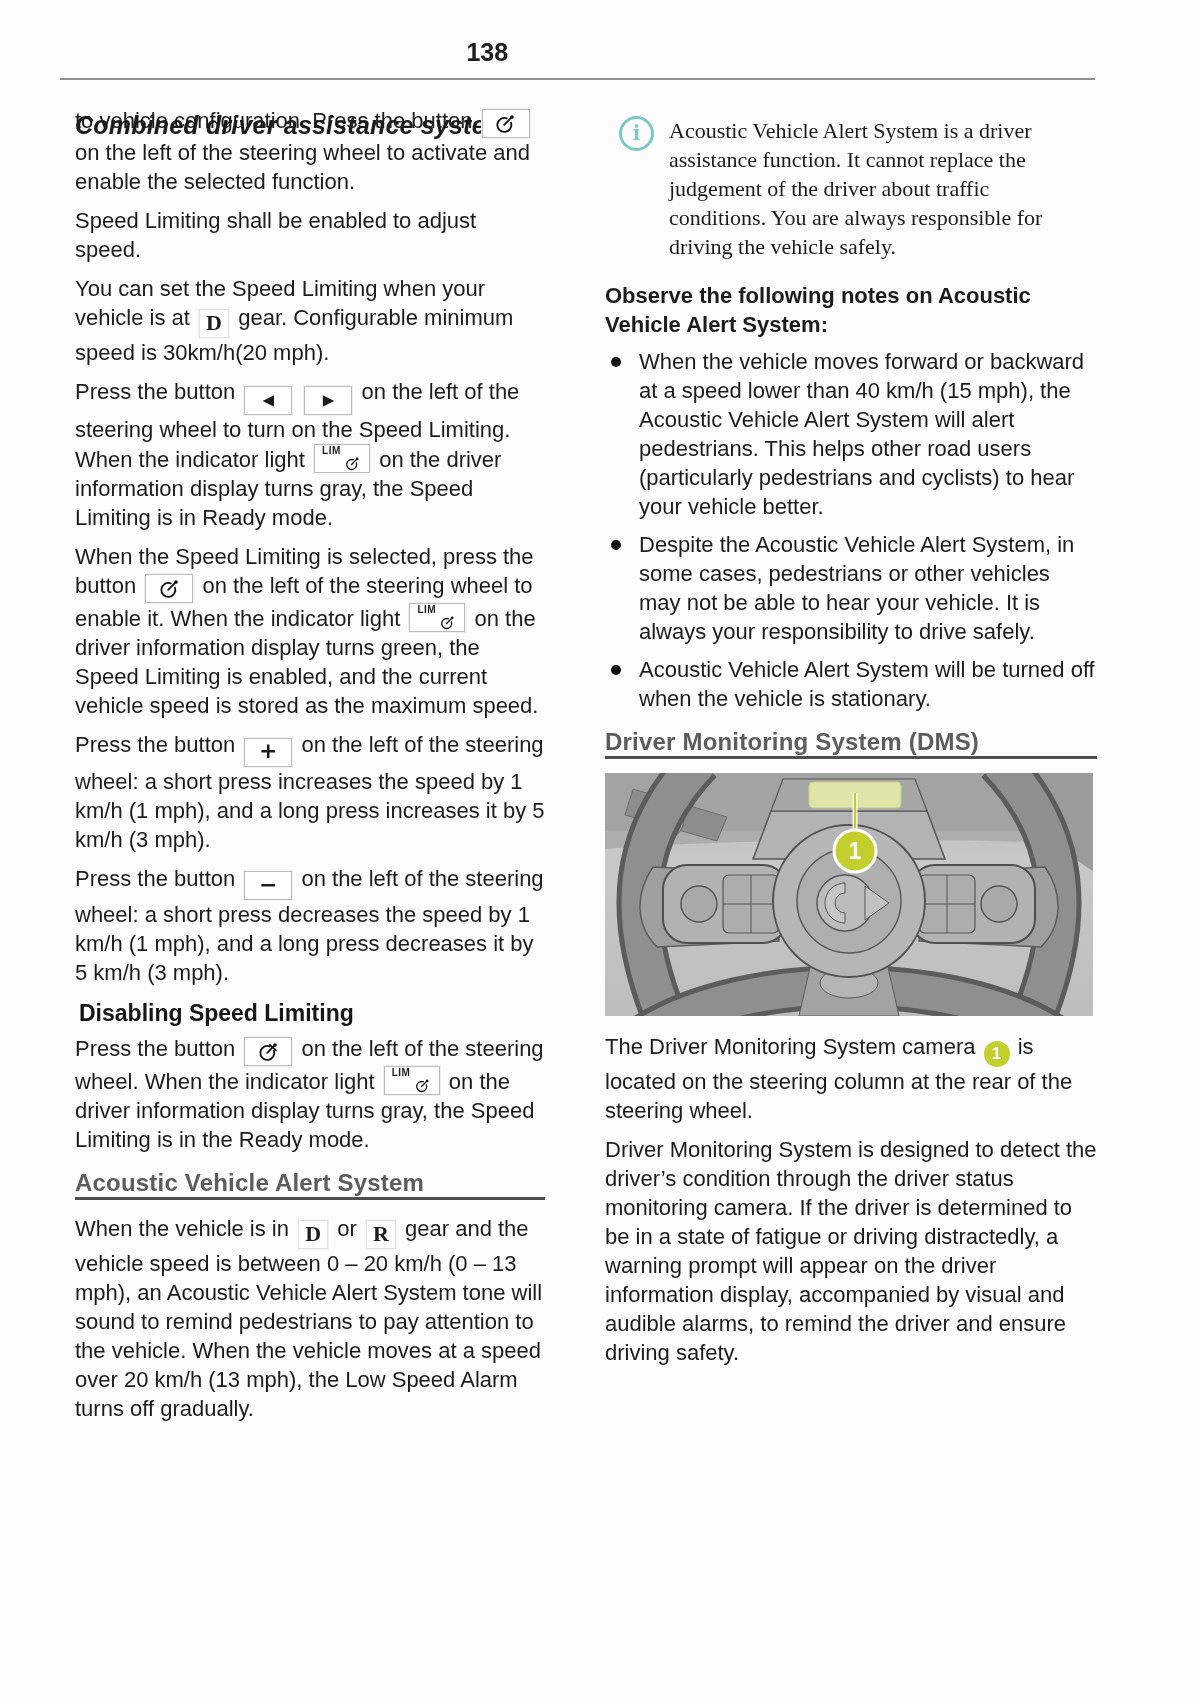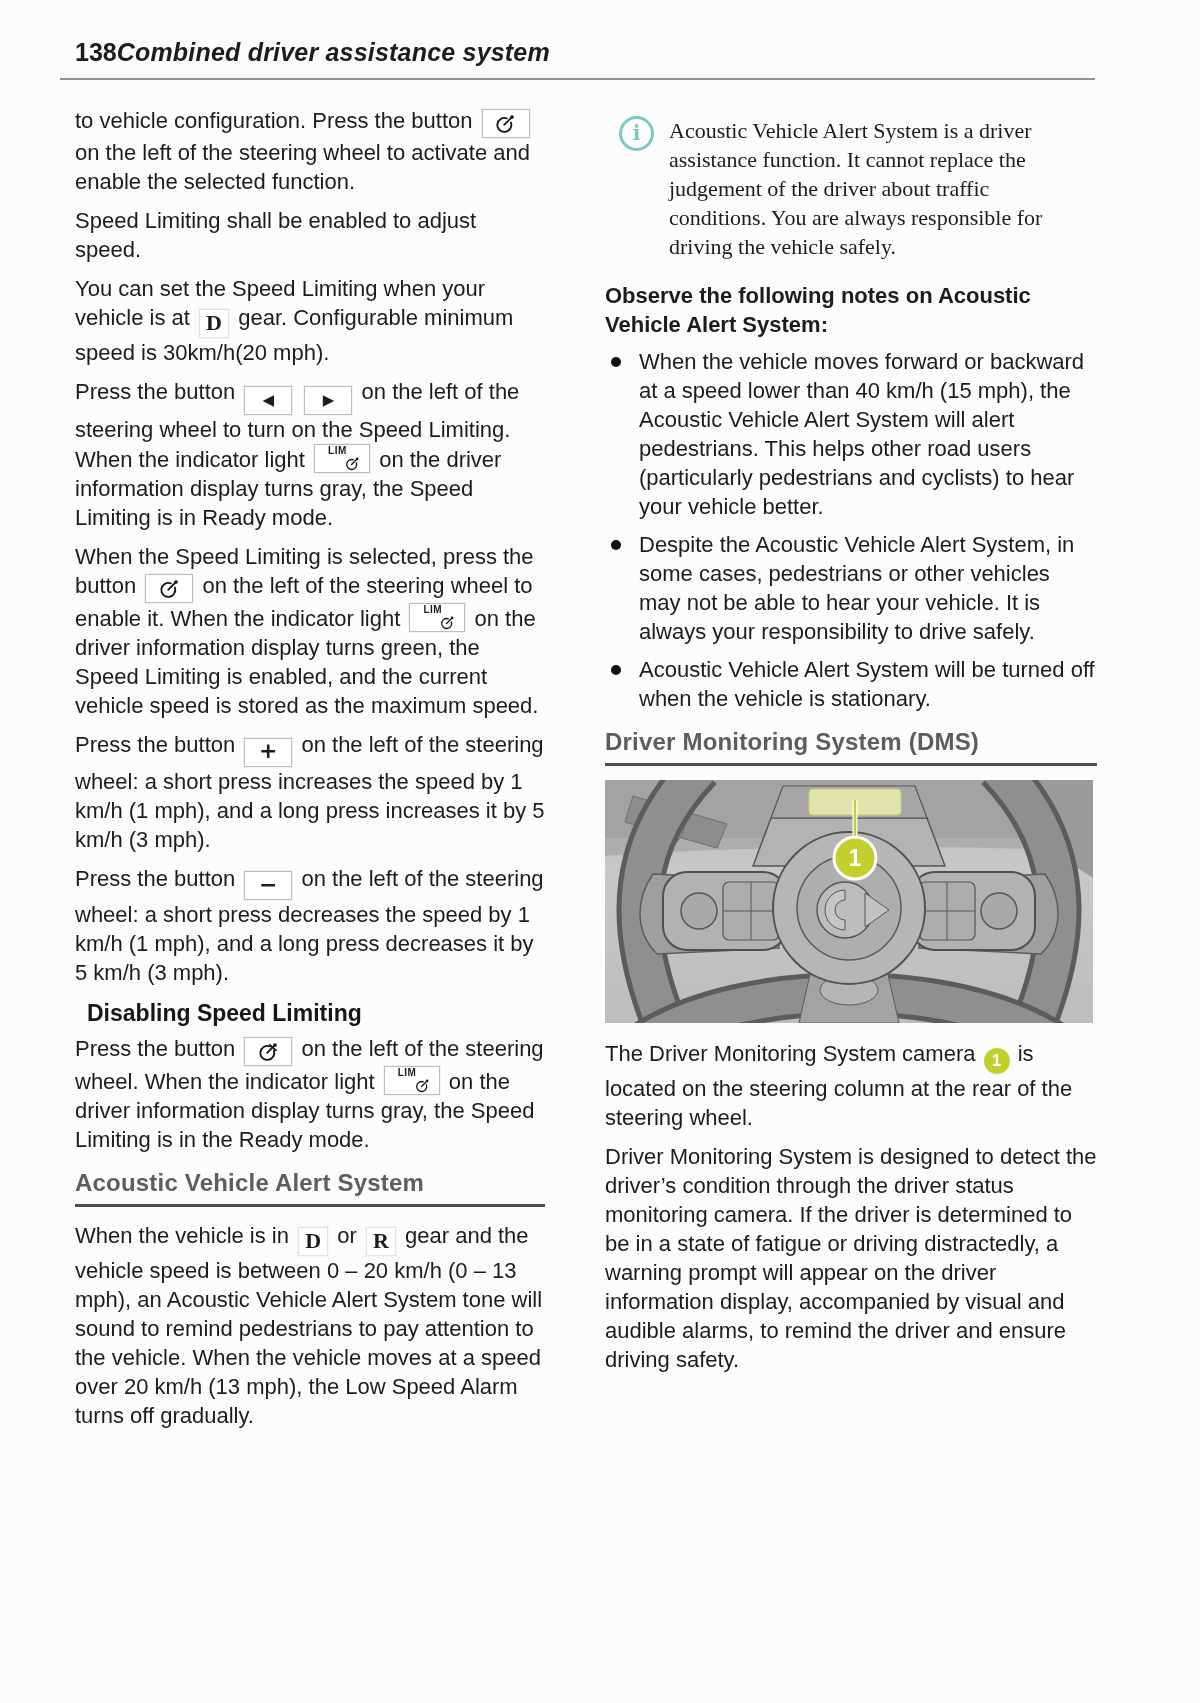--- a/index.html
+++ b/index.html
@@ -1,40 +1,40 @@
 <!DOCTYPE html>
 <html style="--accent: #c3cf2d; --highlight: #e0e4a9; --info: #7cc8c8; --heading: #5d5d5d;"><head>
 <meta charset="utf-8">
 <style>
   html,body{margin:0;padding:0;background:#e9e9e9;}
   .page{position:relative;width:1200px;height:1703px;margin:0 auto;background:#fcfcfc;
         font-family:"Liberation Sans","DejaVu Sans",sans-serif;color:#1c1c1c;overflow:hidden;}
   
-  .pagehead{position:absolute;left:75px;top:38px;display:flex;align-items:flex-end;}
+  .pagehead{position:absolute;left:75px;top:38px;display:flex;align-items:flex-end;gap:44px;flex-direction:column;}
   .pagehead .pnum{font-size:25px;font-weight:bold;}
   .pagehead h1{font-size:25px;font-weight:bold;margin:0;letter-spacing:.2px;font-style:italic;}
   .rule{position:absolute;left:60px;top:78px;width:1035px;height:2px;background:#909090;}
   
   .col{position:absolute;top:106px;font-size:22px;line-height:29px;}
   .col.left{left:75px;width:470px;}
   .col.right{left:605px;width:492px;}
   .para{margin:0 0 10px;}
   .para.bold{font-weight:bold;margin-bottom:8px;}
-  h3{font-size:23px;margin:12px 12px 6px;color:#161616;}
-  h2{font-size:24px;color:var(--heading,#5d5d5d);margin:14px 0 14px;padding-bottom:7px;
+  h3{font-size:23px;margin:12px 4px 6px;color:#161616;}
+  h2{font-size:24px;color:var(--heading,#5d5d5d);margin:14px 0 14px;
      border-bottom:3px solid #4f4f4f;letter-spacing:.2px;}
   
   .kbox{display:inline-flex;align-items:center;justify-content:center;min-width:46px;height:27px;
         border:1px solid #bcbcbc;background:#fff;vertical-align:-6px;margin:0 3px;position:relative;
         box-shadow:0 0 0 1px #f2f2f2;}
   .kbox svg{display:block;}
   .glyph{font-size:15px;line-height:1;font-family:"DejaVu Sans",sans-serif;}
   .glyph.plus,.glyph.minus{font-size:22px;font-weight:bold;margin-top:-2px;}
   .lim-box{min-width:54px;}
-  .lim-text{position:absolute;top:1px;left:13px;font-size:10px;font-weight:bold;letter-spacing:.5px;line-height:1;}
+  .lim-text{position:absolute;top:1px;left:7px;font-size:10px;font-weight:bold;letter-spacing:.5px;line-height:1;}
   .lim-gauge{position:absolute;bottom:1px;right:9px;width:15px;height:15px;}
   .lim-gauge svg{width:15px;height:15px;}
   
   .gear{display:inline-block;min-width:16px;text-align:center;border:1px solid #e2e2e2;
         box-shadow:0 0 0 1px #f5f5f5;padding:0 6px;height:27px;line-height:26px;
         font-family:"Liberation Serif","DejaVu Serif",serif;font-weight:bold;font-size:22px;
         vertical-align:-5px;margin:0 3px;background:#fff;}
   
   .numbadge{display:inline-flex;align-items:center;justify-content:center;width:26px;height:26px;
         border-radius:50%;background:var(--accent,#c3cf2d);color:#fff;font-weight:bold;font-size:17px;

